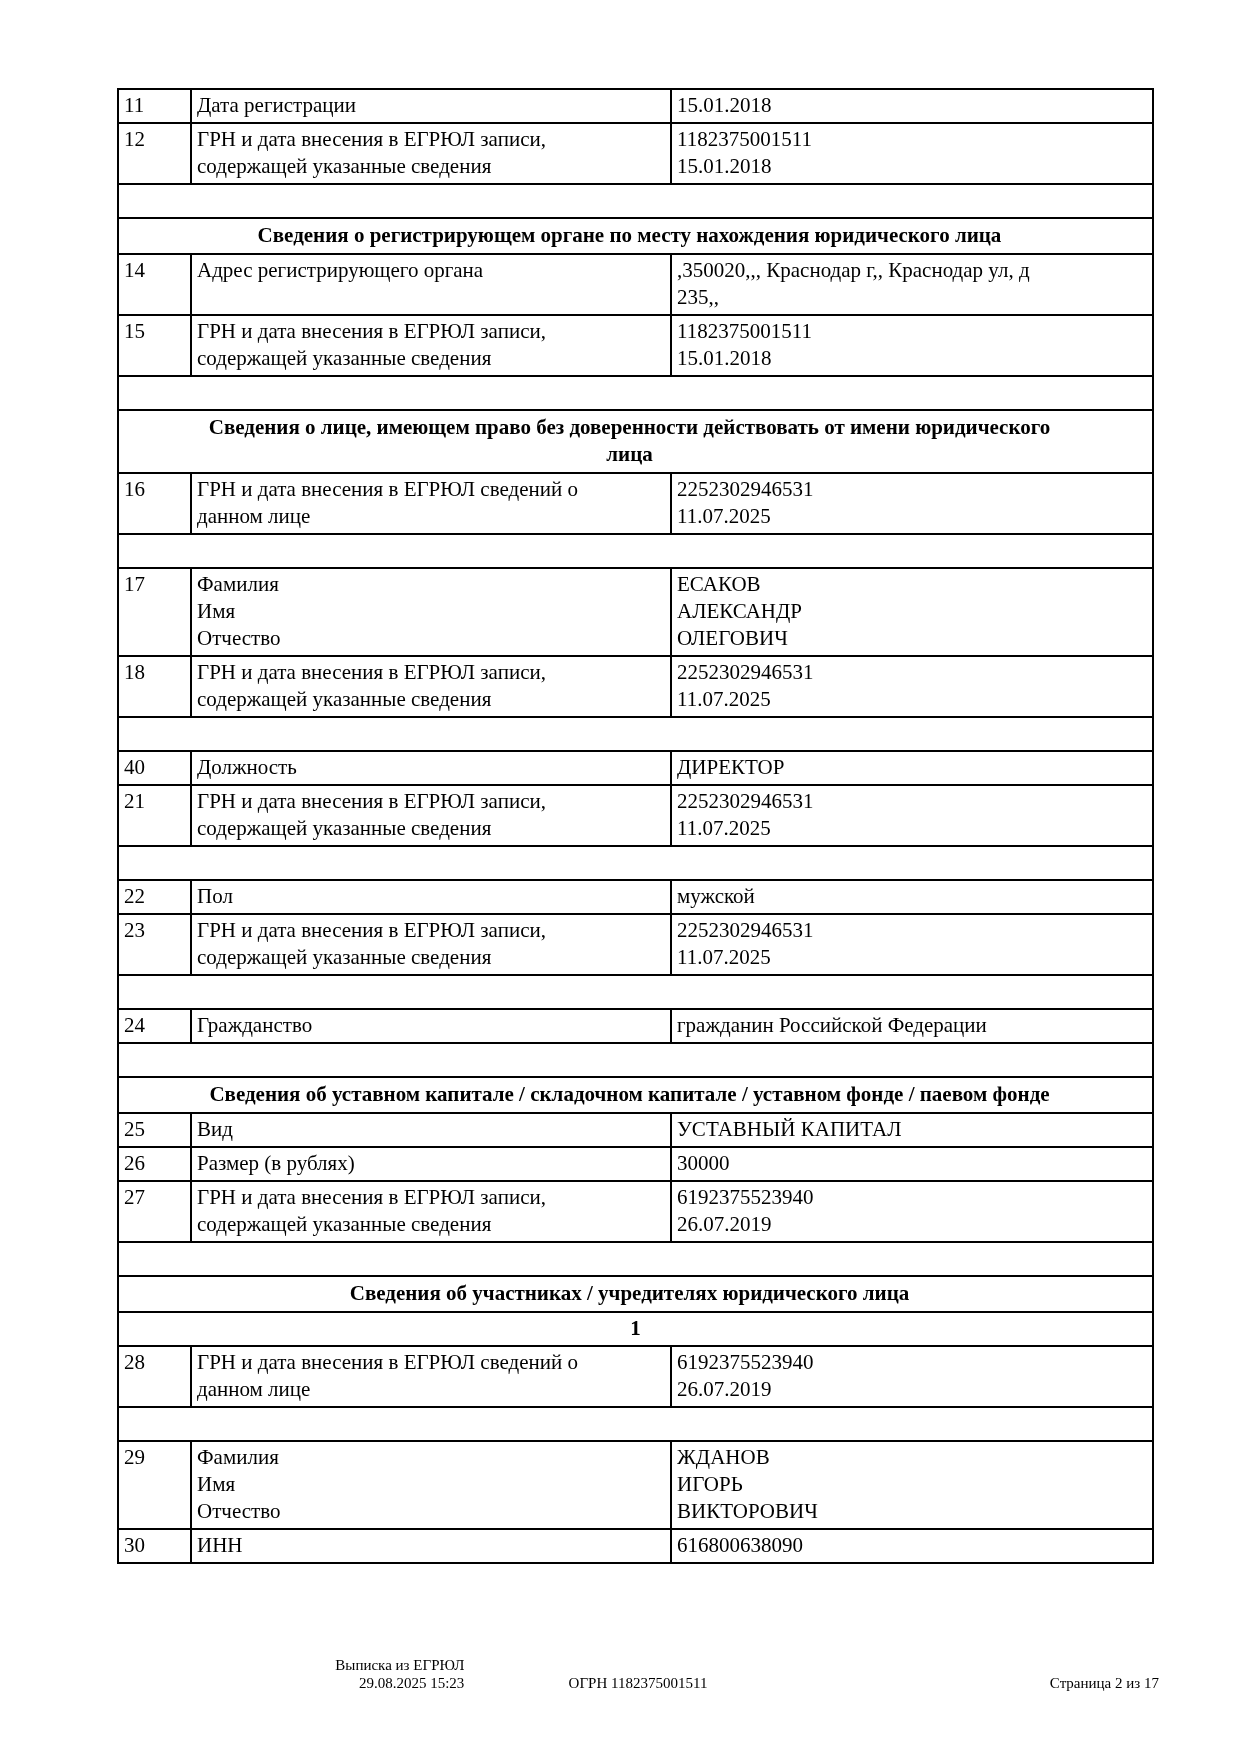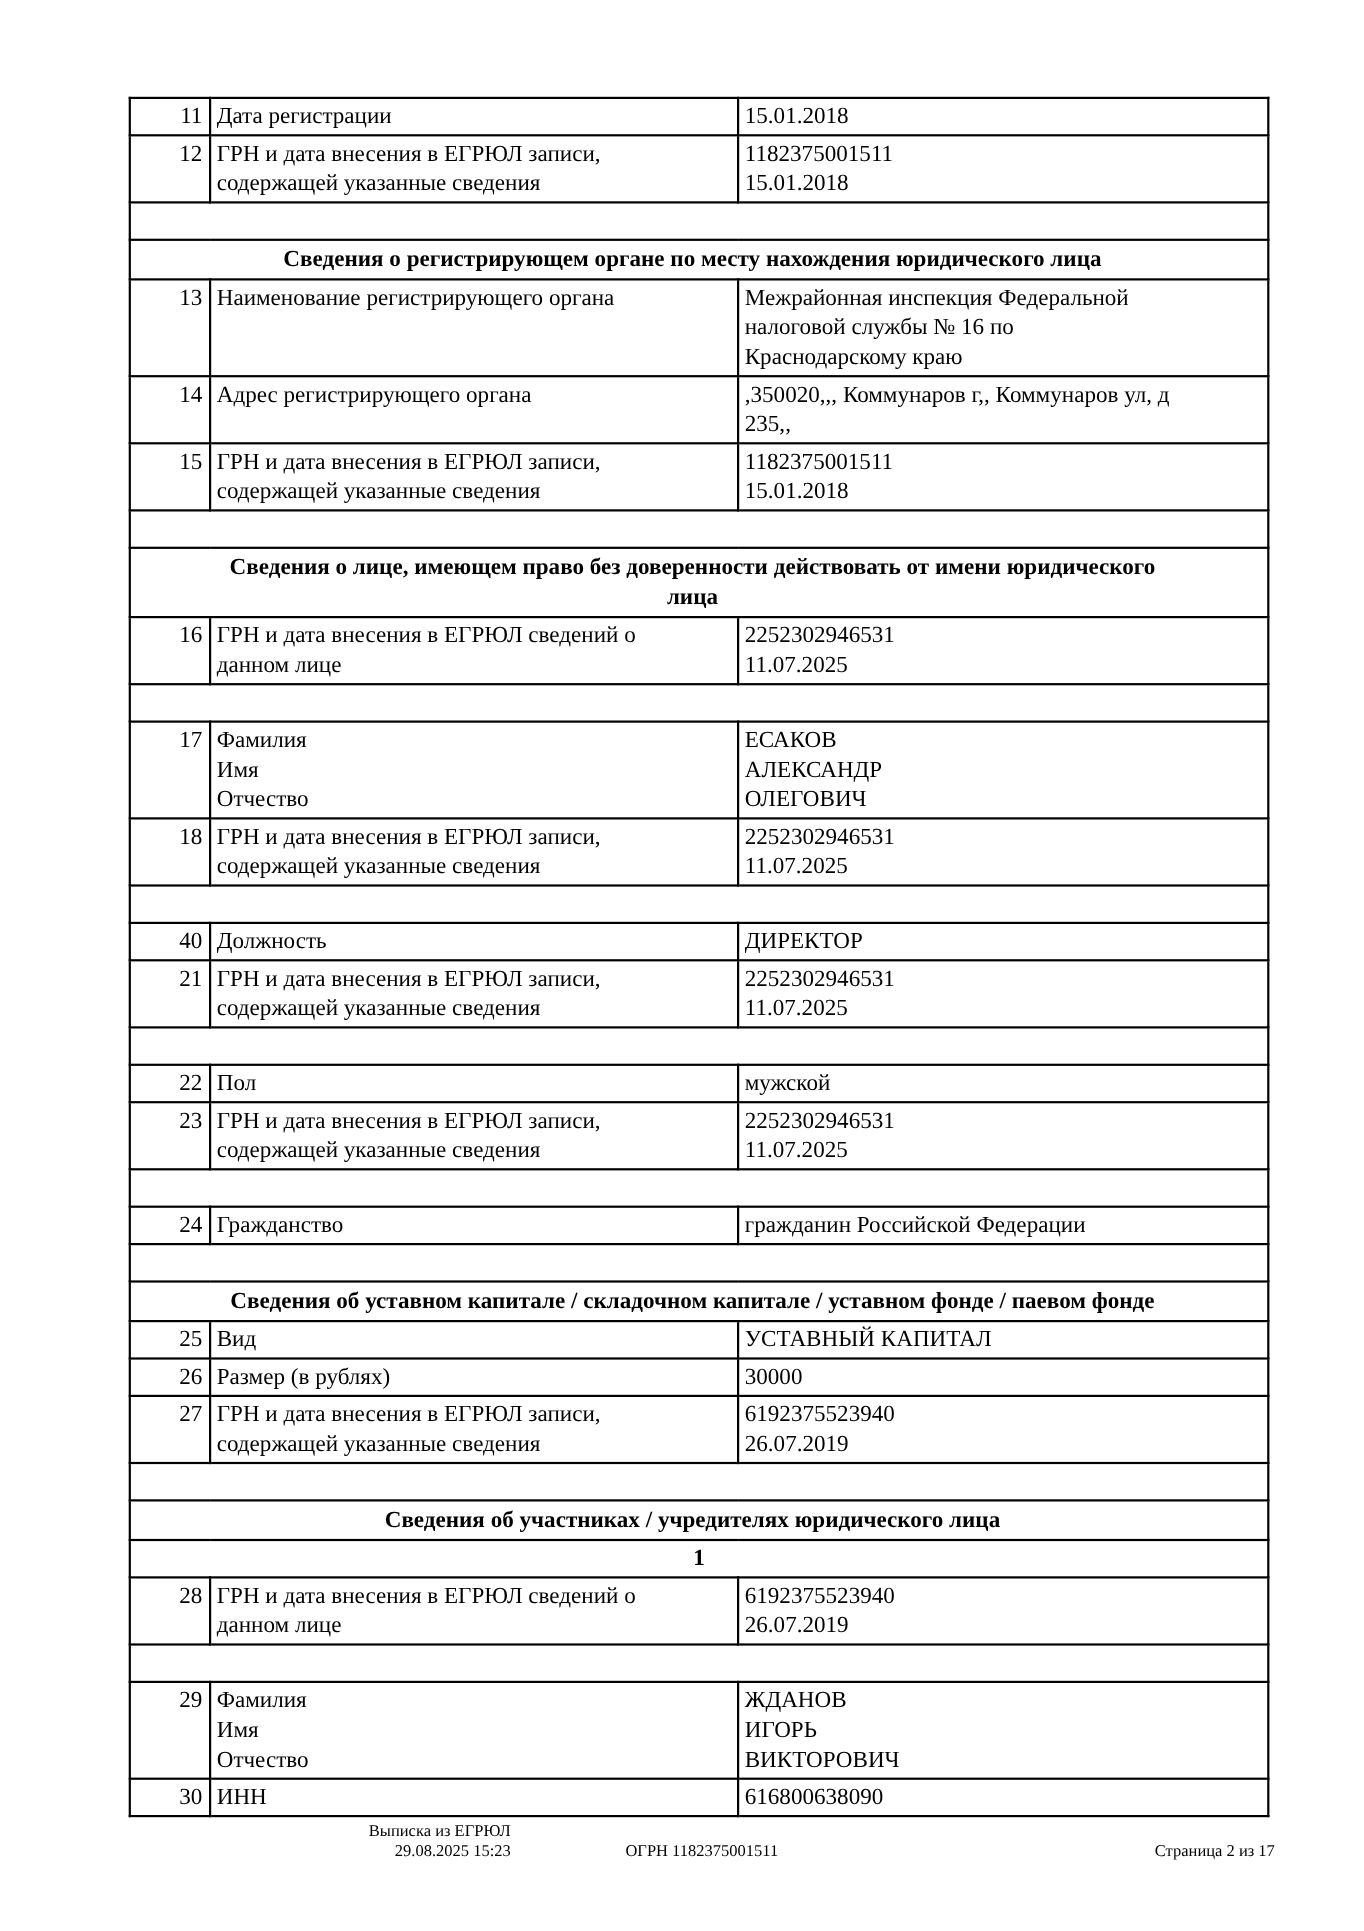--- a/index.html
+++ b/index.html
@@ -27,21 +27,21 @@
   table.doc td {
     border: 2px solid #000000;
     vertical-align: top;
     font-size: 21px;
     line-height: 27px;
     padding: 2px 6px 3px 5px;
     white-space: pre-line;
     overflow: hidden;
   }
   td.num {
-    text-align: right;
+    text-align: left;
     padding-left: 0;
     padding-right: 0;
     border-radius: 11px;
   }
   tr.spacer td {
     height: 34px;
     padding: 0;
   }
   tr.sect td {
     font-weight: bold;
@@ -95,32 +95,25 @@
       </tr>
 
       <tr class="spacer">
         <td colspan="3"></td>
       </tr>
 
       <tr class="sect">
         <td colspan="3">Сведения о регистрирующем органе по месту нахождения юридического лица</td>
       </tr>
 
-      <tr>
-        <td class="num">13</td>
-        <td class="lbl">Наименование регистрирующего органа</td>
-        <td class="val">Межрайонная инспекция Федеральной
-налоговой службы № 16 по
-Краснодарскому краю</td>
-      </tr>
 
       <tr>
         <td class="num">14</td>
         <td class="lbl">Адрес регистрирующего органа</td>
-        <td class="val">,350020,,, Коммунаров г,, Коммунаров ул, д
+        <td class="val">,350020,,, Краснодар г,, Краснодар ул, д
 235,,</td>
       </tr>
 
       <tr>
         <td class="num">15</td>
         <td class="lbl">ГРН и дата внесения в ЕГРЮЛ записи,
 содержащей указанные сведения</td>
         <td class="val">1182375001511
 15.01.2018</td>
       </tr>

